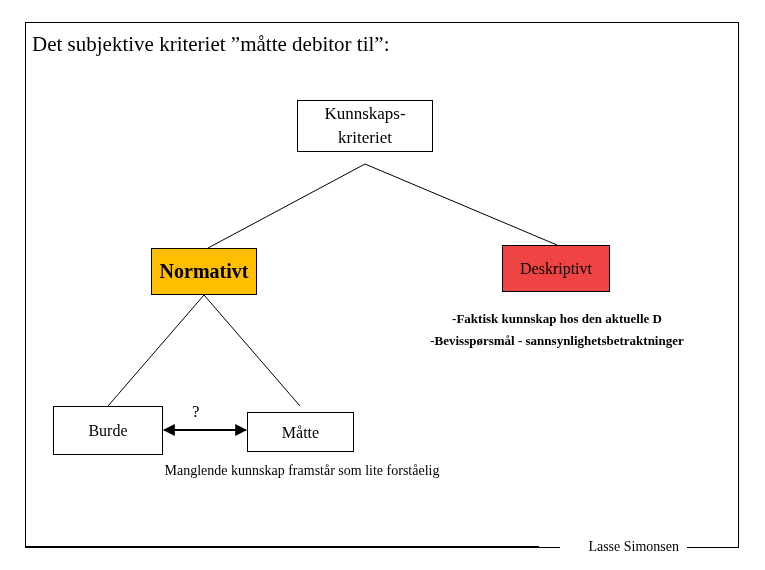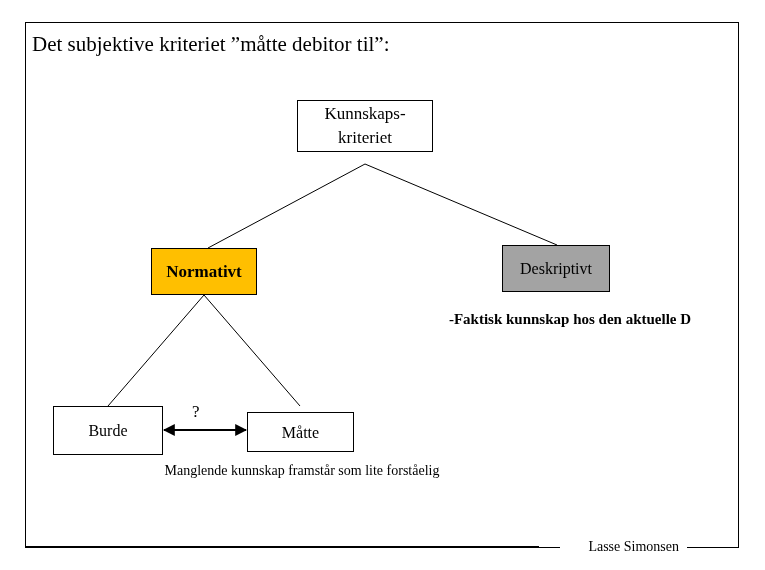--- a/index.html
+++ b/index.html
@@ -84,29 +84,29 @@
     height: 52px;
     font-size: 17px;
     line-height: 24px;
   }
   #node-normativt {
     left: 151px;
     top: 248px;
     width: 106px;
     height: 47px;
     background: #FFBF00;
-    font-size: 17px;
+    font-size: 20px;
     font-weight: bold;
   }
   #node-deskriptivt {
     left: 502px;
     top: 245px;
     width: 108px;
     height: 47px;
-    background: #a3a3a3;
+    background: #ef4444;
     font-size: 16px;
   }
   #node-burde {
     left: 53px;
     top: 406px;
     width: 110px;
     height: 49px;
     font-size: 16px;
   }
   #node-matte {
@@ -133,24 +133,24 @@
     font-size: 17px;
     line-height: 20px;
   }
 
   .text-block {
     position: absolute;
     text-align: center;
     white-space: nowrap;
   }
   #desc-text {
-    left: 400px;
+    left: 387px;
     top: 308px;
     width: 340px;
-    font-size: 15px;
+    font-size: 13px;
     line-height: 22px;
     font-weight: bold;
   }
   #bottom-text {
     left: 118px;
     top: 461px;
     width: 368px;
     font-size: 14px;
     line-height: 20px;
   }
@@ -234,20 +234,21 @@
   </div>
 
   <div class="node" id="node-matte">
     <span>Måtte</span>
   </div>
 
   <div class="qmark">?</div>
 
   <div class="text-block" id="desc-text">
     <div>-Faktisk kunnskap hos den aktuelle D</div>
+    <div>-Bevisspørsmål - sannsynlighetsbetraktninger</div>
   </div>
 
   <div class="text-block" id="bottom-text">
     <div>Manglende kunnskap framstår som lite forståelig</div>
   </div>
 
   <div class="footer">
     <div class="footer-rule footer-rule-left"></div>
     <div class="footer-name">Lasse Simonsen</div>
     <div class="footer-rule footer-rule-right"></div>

